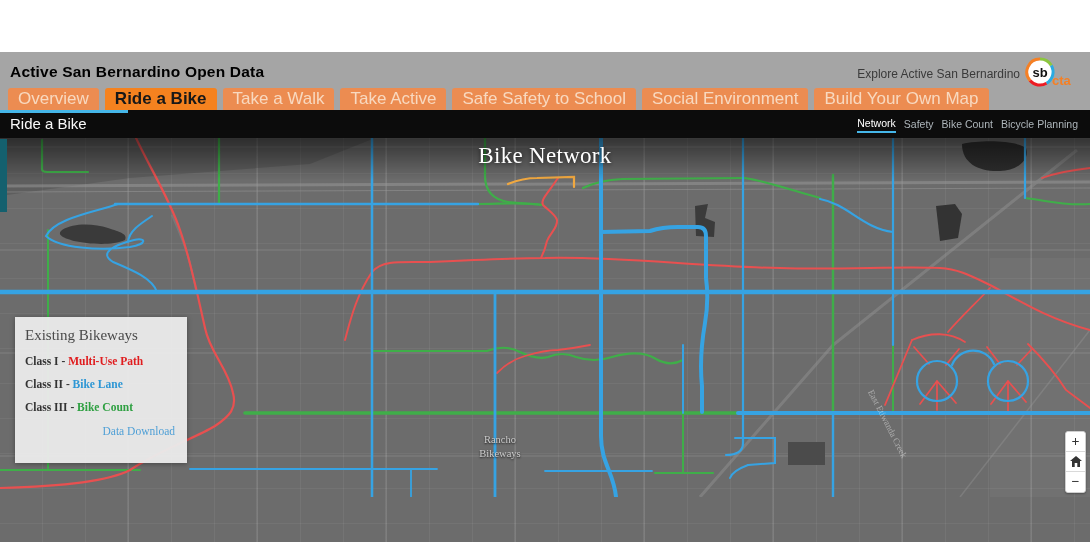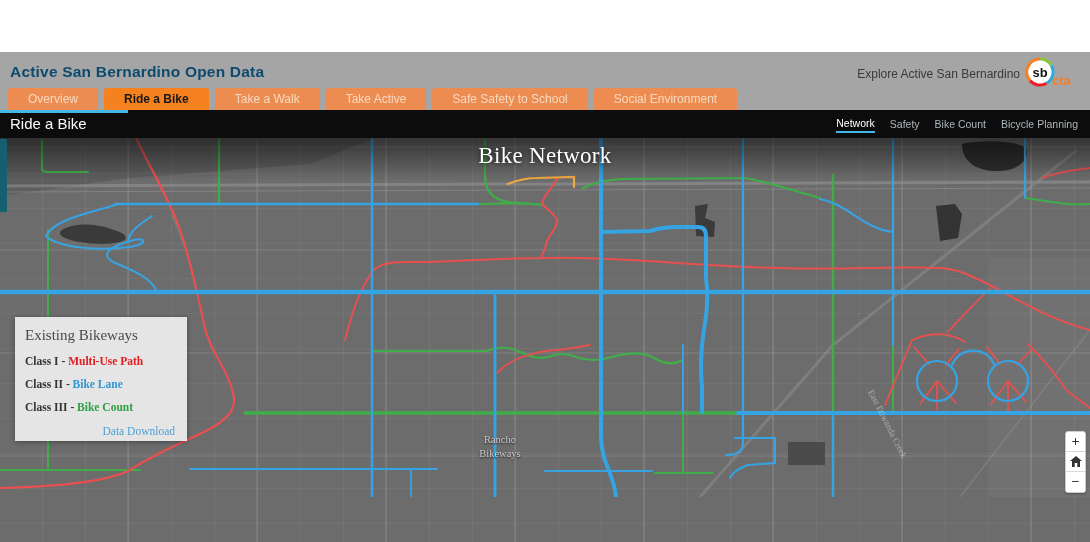--- a/index.html
+++ b/index.html
@@ -3,54 +3,54 @@
 <meta charset="utf-8">
 <style>
   * { margin:0; padding:0; box-sizing:border-box; }
   html,body { background:#fff; }
   body { width:1090px; height:542px; position:relative; font-family:"Liberation Sans","DejaVu Sans",sans-serif; overflow:hidden; }
 
   .top-white { height:52px; background:#ffffff; }
 
   
   .app-header { position:relative; height:58px; background:#a5a5a5; }
-  .app-title { position:absolute; left:10px; top:11px; font-size:15.5px; font-weight:bold; color:#0c4a6e; letter-spacing:.2px; }
+  .app-title { position:absolute; left:10px; top:11px; font-size:15.5px; font-weight:bold; color:#000000; letter-spacing:.2px; }
   .explore-text { position:absolute; right:70px; top:15px; font-size:12px; color:#3a3a3a; }
   .logo { position:absolute; right:10px; top:3px; width:56px; height:40px; }
   .logo-circle { position:absolute; left:0; top:1px; }
   .logo-cta { position:absolute; left:28px; top:18px; font-size:13px; font-weight:bold; color:#f58025; }
   .tab-row { position:absolute; left:8px; bottom:0; display:flex; gap:6px; align-items:flex-end; }
-  .tab { height:22px; line-height:22px; padding:0 20px; font-size:12px; background:#ec8c51; color:#f8d9c0; border-radius:3px 3px 0 0; white-space:nowrap; cursor:pointer; }
+  .tab { height:22px; line-height:22px; padding:0 10px; font-size:17px; background:#ec8c51; color:#f8d9c0; border-radius:3px 3px 0 0; white-space:nowrap; cursor:pointer; }
   .tab.active { background:#f5821f; color:#181818; font-weight:bold; }
 
   
   .sub-header { position:relative; height:28px; background:#0c0c0c; }
   .progress-strip { position:absolute; left:0; top:0; width:128px; height:3px; background:#45b6e8; }
   .sub-title { position:absolute; left:10px; top:5px; font-size:15px; color:#fafafa; font-weight:300; }
-  .sub-nav { position:absolute; right:12px; top:0; height:28px; display:flex; gap:15px; align-items:center; }
+  .sub-nav { position:absolute; right:12px; top:0; height:28px; display:flex; gap:8px; align-items:center; }
   .sub-nav-item { font-size:10.5px; color:#aeb6bb; cursor:pointer; padding:2px 0; }
   .sub-nav-item.active { color:#ffffff; border-bottom:2px solid #45b6e8; }
 
   
   .map { position:relative; height:420px; background-color:#6c6c6c;
     background-image:
       repeating-linear-gradient(90deg, transparent 0 42px, rgba(255,255,255,.055) 42px 43px),
       repeating-linear-gradient(0deg, transparent 0 34px, rgba(255,255,255,.05) 34px 35px),
       repeating-linear-gradient(90deg, transparent 0 127px, rgba(255,255,255,.08) 127px 129px),
       repeating-linear-gradient(0deg, transparent 0 101px, rgba(255,255,255,.07) 101px 103px);
     overflow:hidden;font-family:Liberation Serif, serif; }
   .map-top-shade { position:absolute; left:0; top:0; right:0; height:42px; background:linear-gradient(rgba(0,0,0,.52),rgba(0,0,0,0)); pointer-events:none; }
   .map-svg { position:absolute; left:0; top:0; }
   .map-title { position:absolute; left:0; right:0; top:5px; text-align:center; font-size:23px; font-weight:300; color:#ffffff; text-shadow:0 1px 4px rgba(0,0,0,.65); letter-spacing:.3px; }
   .teal-strip { position:absolute; left:0; top:1px; width:7px; height:73px; background:#14606e; }
   .place-label { position:absolute; left:452px; top:295px; width:96px; text-align:center; font-size:10.5px; line-height:14px; color:#cccccc; text-shadow:0 1px 2px rgba(0,0,0,.8); }
   .street-label { position:absolute; left:875px; top:250px; font-size:9px; color:rgba(255,255,255,.42); transform:rotate(63deg); transform-origin:left top; white-space:nowrap; }
 
   
-  .legend { position:absolute; left:15px; top:179px; width:172px; background:rgba(233,233,233,.97); box-shadow:0 1px 5px rgba(0,0,0,.35); padding:10px 12px 4px 10px; }
+  .legend { position:absolute; left:15px; top:179px; width:172px; background:rgba(233,233,233,.97); box-shadow:0 1px 5px rgba(0,0,0,.35); padding:10px 12px 26px 10px; }
   .legend-title { font-size:15px; color:#4a4a4a; }
   .legend-row { margin-top:11px; font-size:11.5px; font-weight:bold; color:#333333; }
   .legend-link { margin-top:12px; text-align:right; font-size:11.5px; color:#4e9fd6; cursor:pointer; }
 
   
   .map-controls { position:absolute; right:4px; top:293px; width:21px; border:1px solid #cfcfcf; border-radius:3px; background:#fff; box-shadow:0 1px 2px rgba(0,0,0,.3); }
   .ctl-btn { width:100%; height:20px; background:#ffffff; display:flex; align-items:center; justify-content:center; font-size:14px; font-weight:bold; color:#333; cursor:pointer; border-bottom:1px solid #d9d9d9; }
   .ctl-btn:first-child { border-radius:3px 3px 0 0; }
   .ctl-btn:last-child { border-bottom:none; border-radius:0 0 3px 3px; }
 
@@ -75,20 +75,21 @@
     </svg>
     <span class="logo-cta">cta</span>
   </div>
   <div class="tab-row">
     <div class="tab">Overview</div>
     <div class="tab active">Ride a Bike</div>
     <div class="tab">Take a Walk</div>
     <div class="tab">Take Active</div>
     <div class="tab">Safe Safety to School</div>
     <div class="tab">Social Environment</div>
+    <div class="tab">Build Your Own Map</div>
   </div>
 </div>
 
 <div class="sub-header">
   <div class="progress-strip"></div>
   <div class="sub-title">Ride a Bike</div>
   <div class="sub-nav">
     <span class="sub-nav-item active">Network</span>
     <span class="sub-nav-item">Safety</span>
     <span class="sub-nav-item">Bike Count</span>

